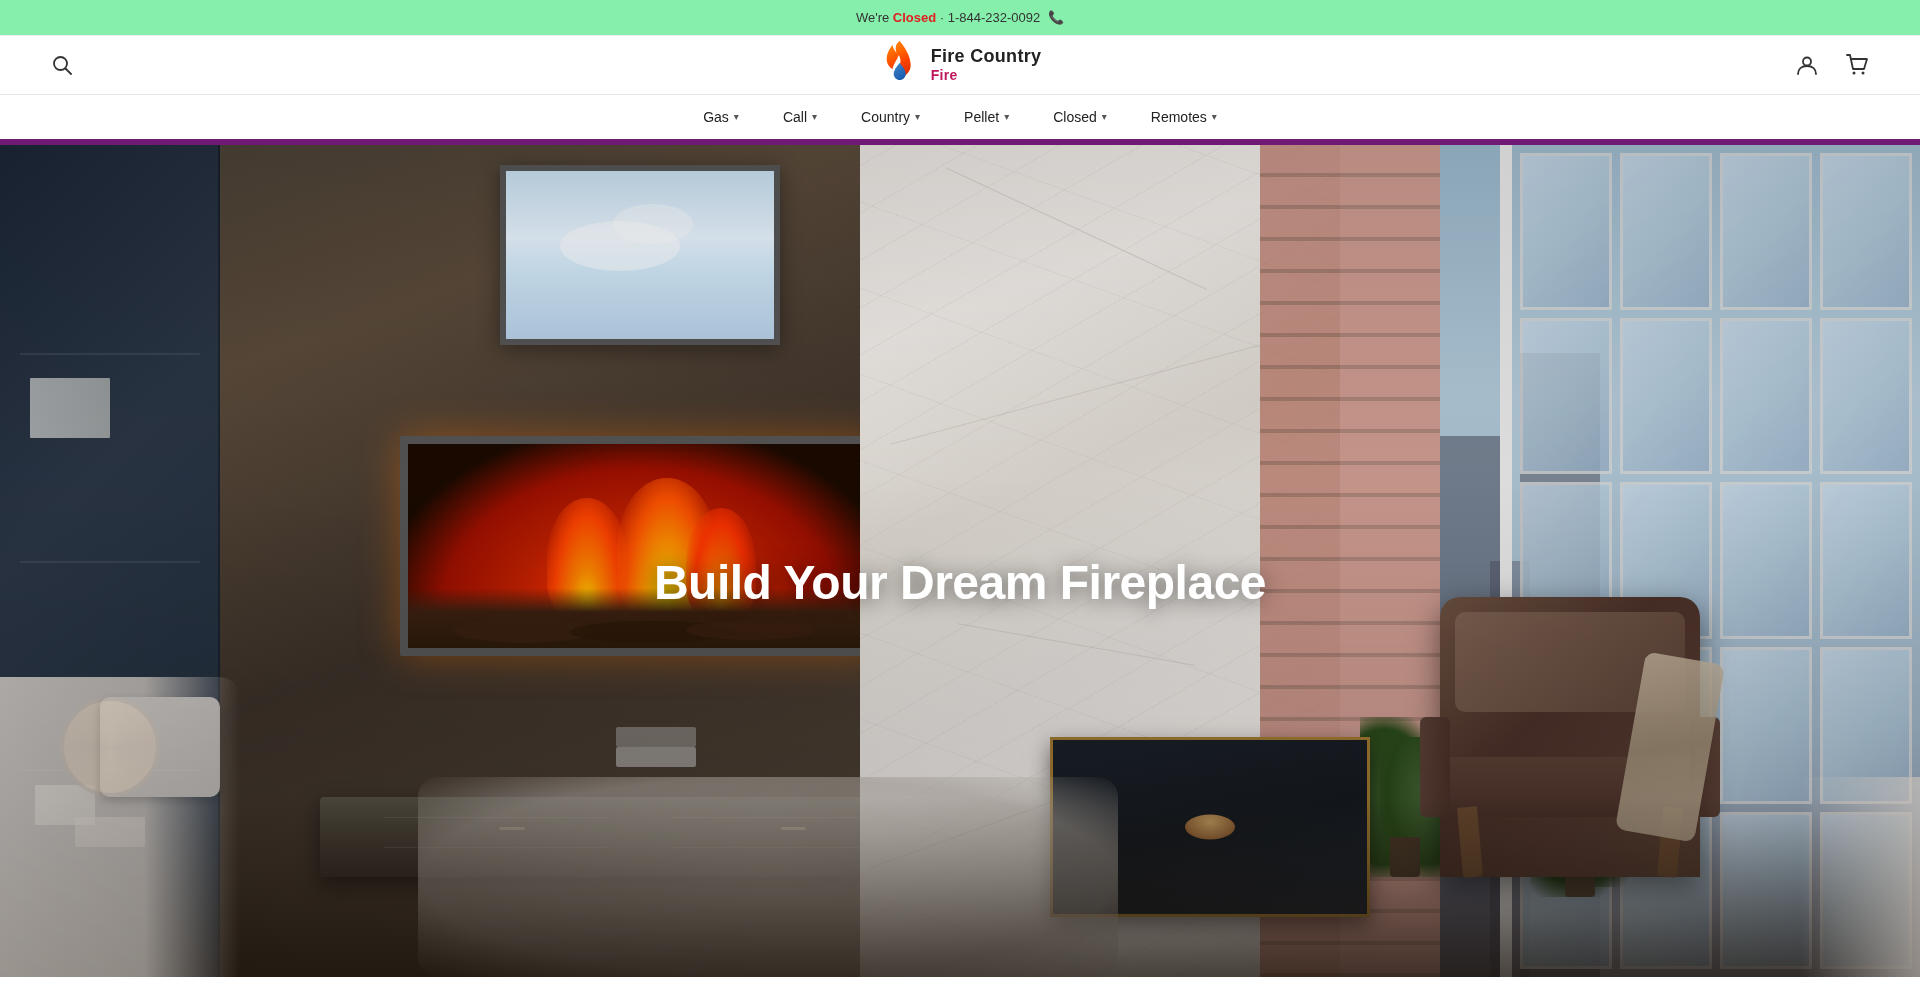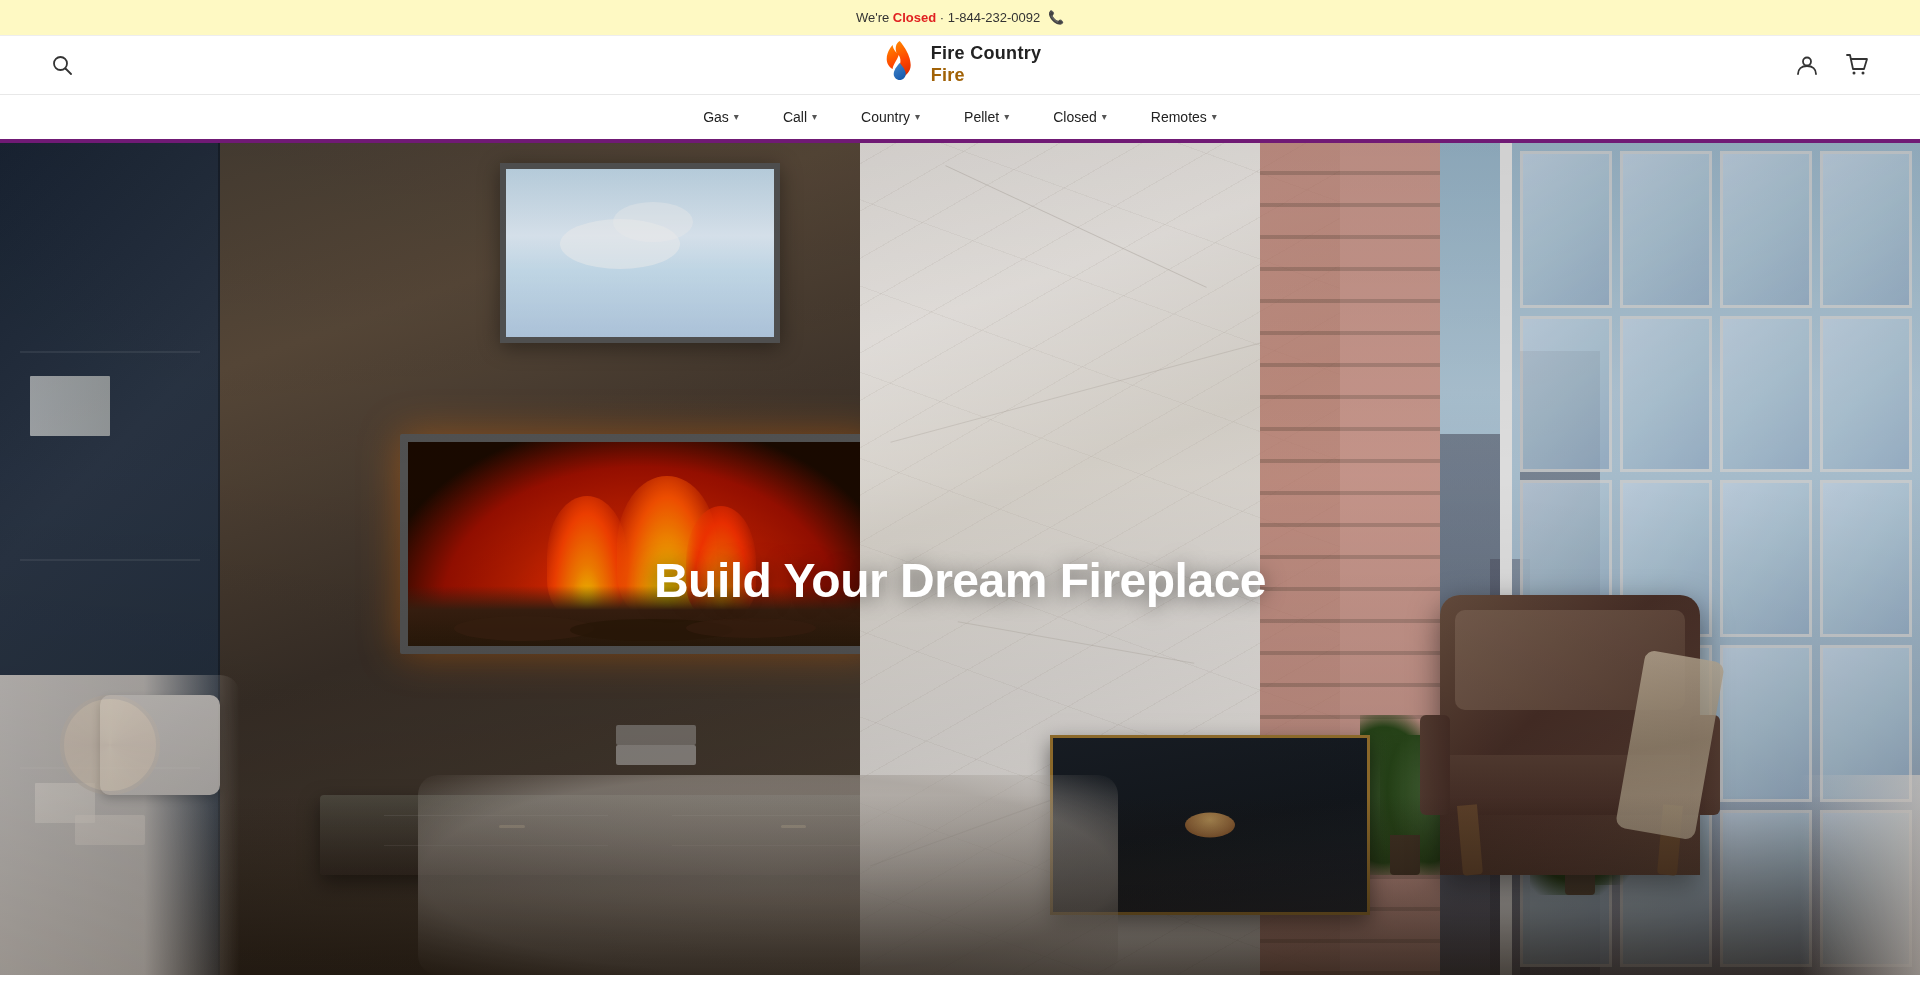--- a/index.html
+++ b/index.html
@@ -1,20 +1,20 @@
 <!DOCTYPE html>
 <html><head>
   <meta charset="utf-8">
   <style>
     * { margin: 0; padding: 0; box-sizing: border-box; }
     body { font-family: -apple-system, BlinkMacSystemFont, 'Segoe UI', Helvetica, Arial, sans-serif; width: 1920px; min-height: 993px; overflow-x: hidden; }
 
     
     .announcement-bar {
-      background: #fef9c3;
+      background: #86efac;
       text-align: center;
       padding: 8px 0 6px;
       font-size: 13px;
       color: #333;
       border-bottom: 1px solid #eee;
       line-height: 1.6;
     }
     .announcement-bar .closed-label {
       color: #e02020;
       font-weight: 600;
@@ -63,23 +63,23 @@
       flex-direction: column;
       line-height: 1.2;
     }
     .logo-text .brand-name {
       font-size: 18px;
       font-weight: 600;
       color: #222;
       letter-spacing: 0.3px;
     }
     .logo-text .brand-sub {
-      font-size: 18px;
+      font-size: 14px;
       font-weight: 600;
-      color: #a16207;
+      color: #be185d;
       letter-spacing: 0.3px;
     }
     .header-right {
       display: flex;
       align-items: center;
       gap: 20px;
     }
     .icon-btn {
       background: none;
       border: none;
@@ -89,21 +89,21 @@
       align-items: center;
     }
 
     
     .nav {
       display: flex;
       align-items: center;
       justify-content: center;
       padding: 0;
       background: #fff;
-      border-bottom: 4px solid #701a75;
+      border-bottom: 6px solid #701a75;
       gap: 0;
     }
     .nav-item {
       display: flex;
       align-items: center;
       gap: 5px;
       padding: 14px 22px;
       font-size: 14px;
       color: #222;
       cursor: pointer;

